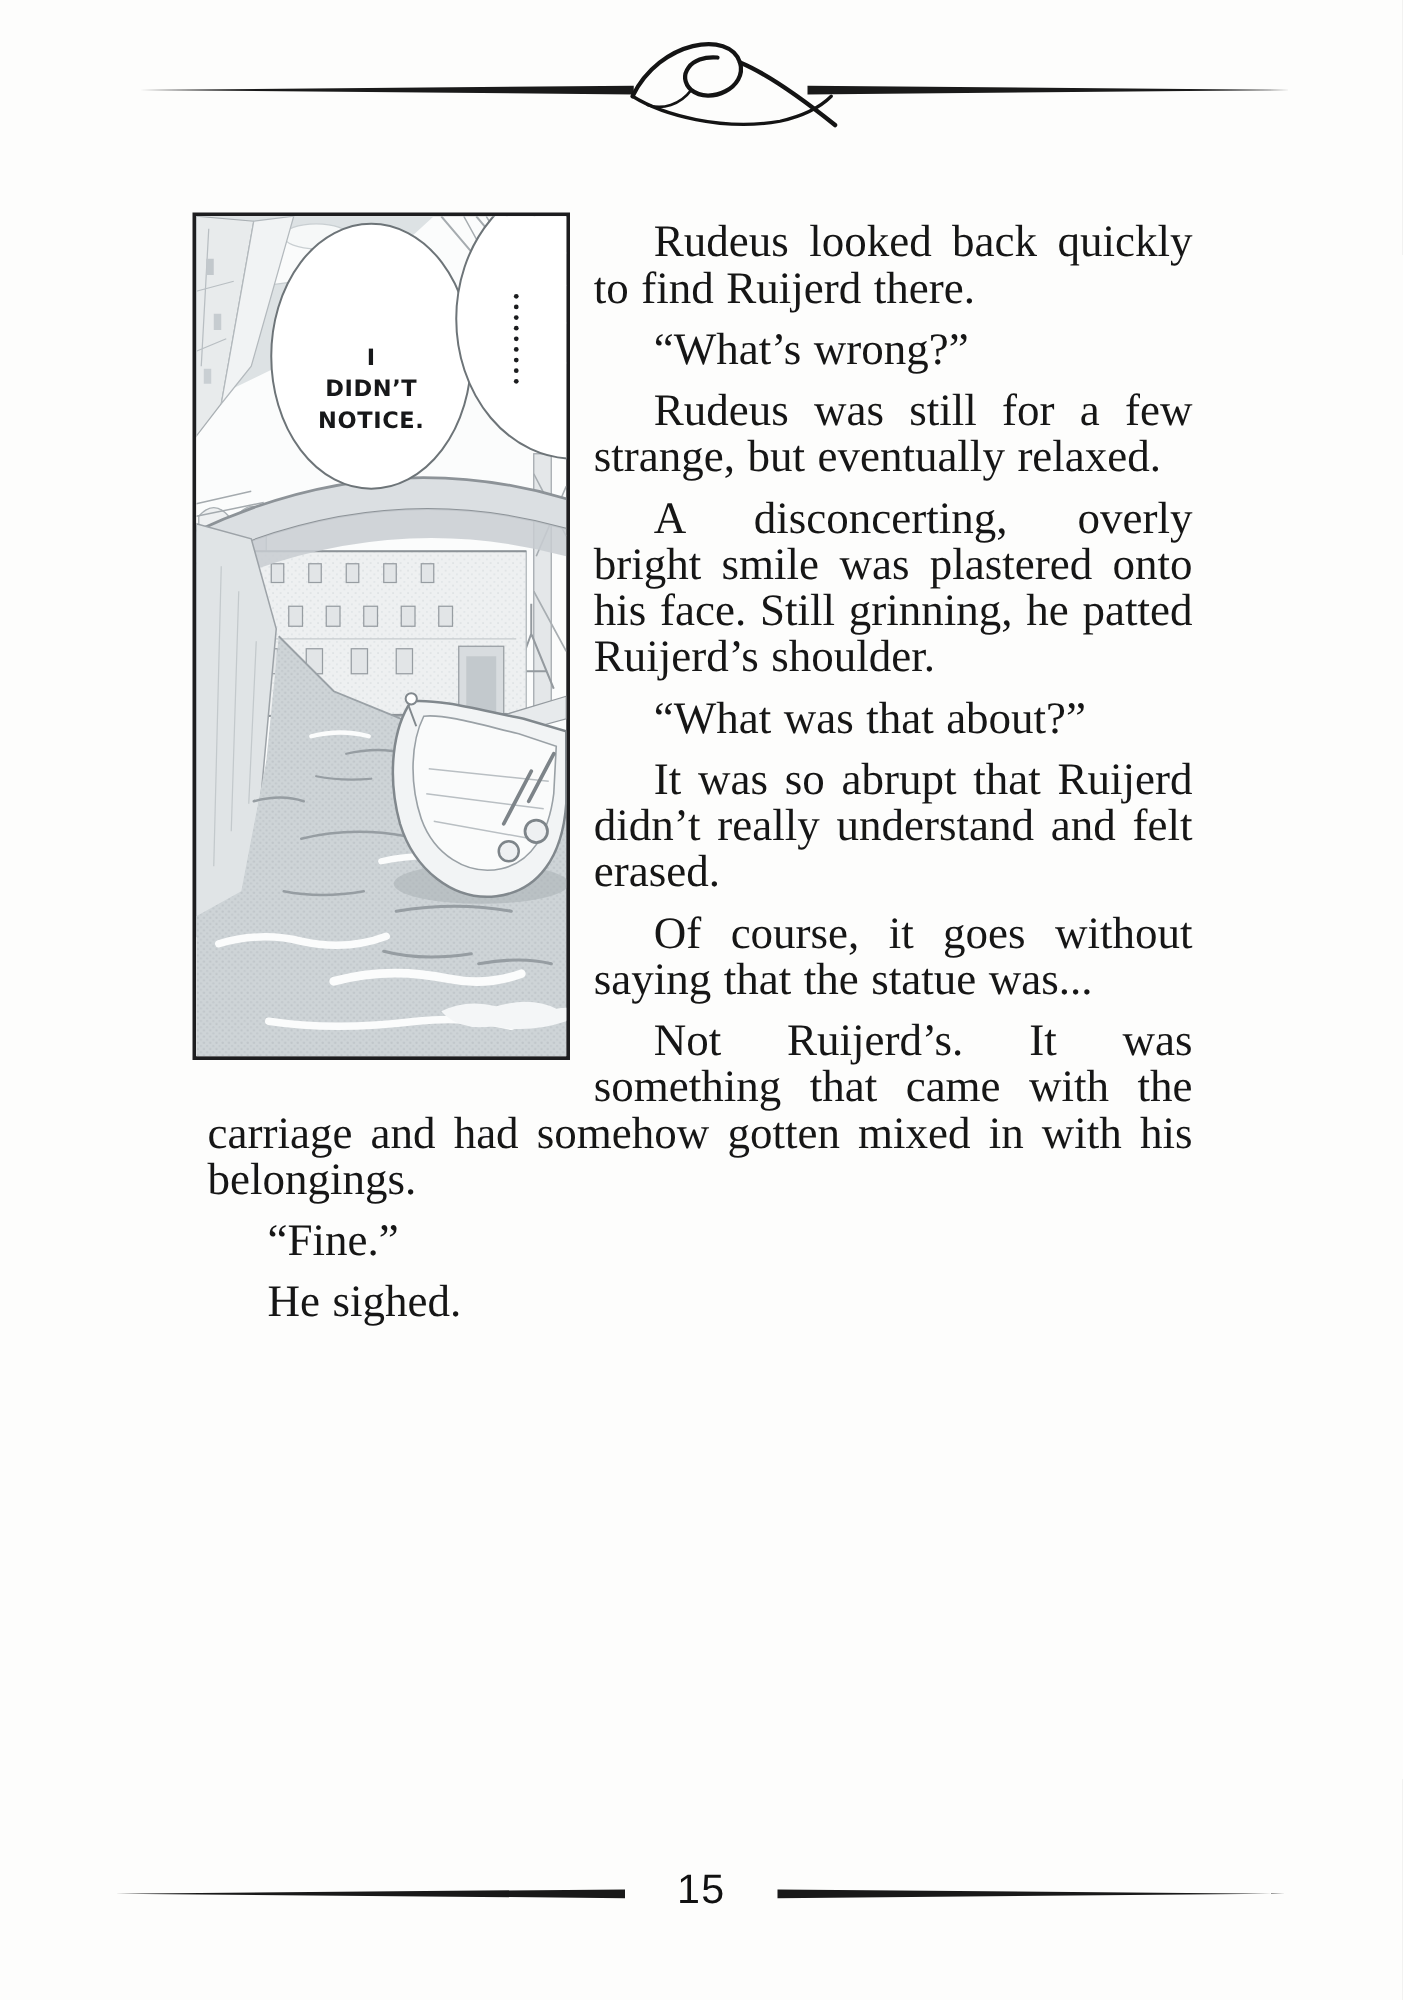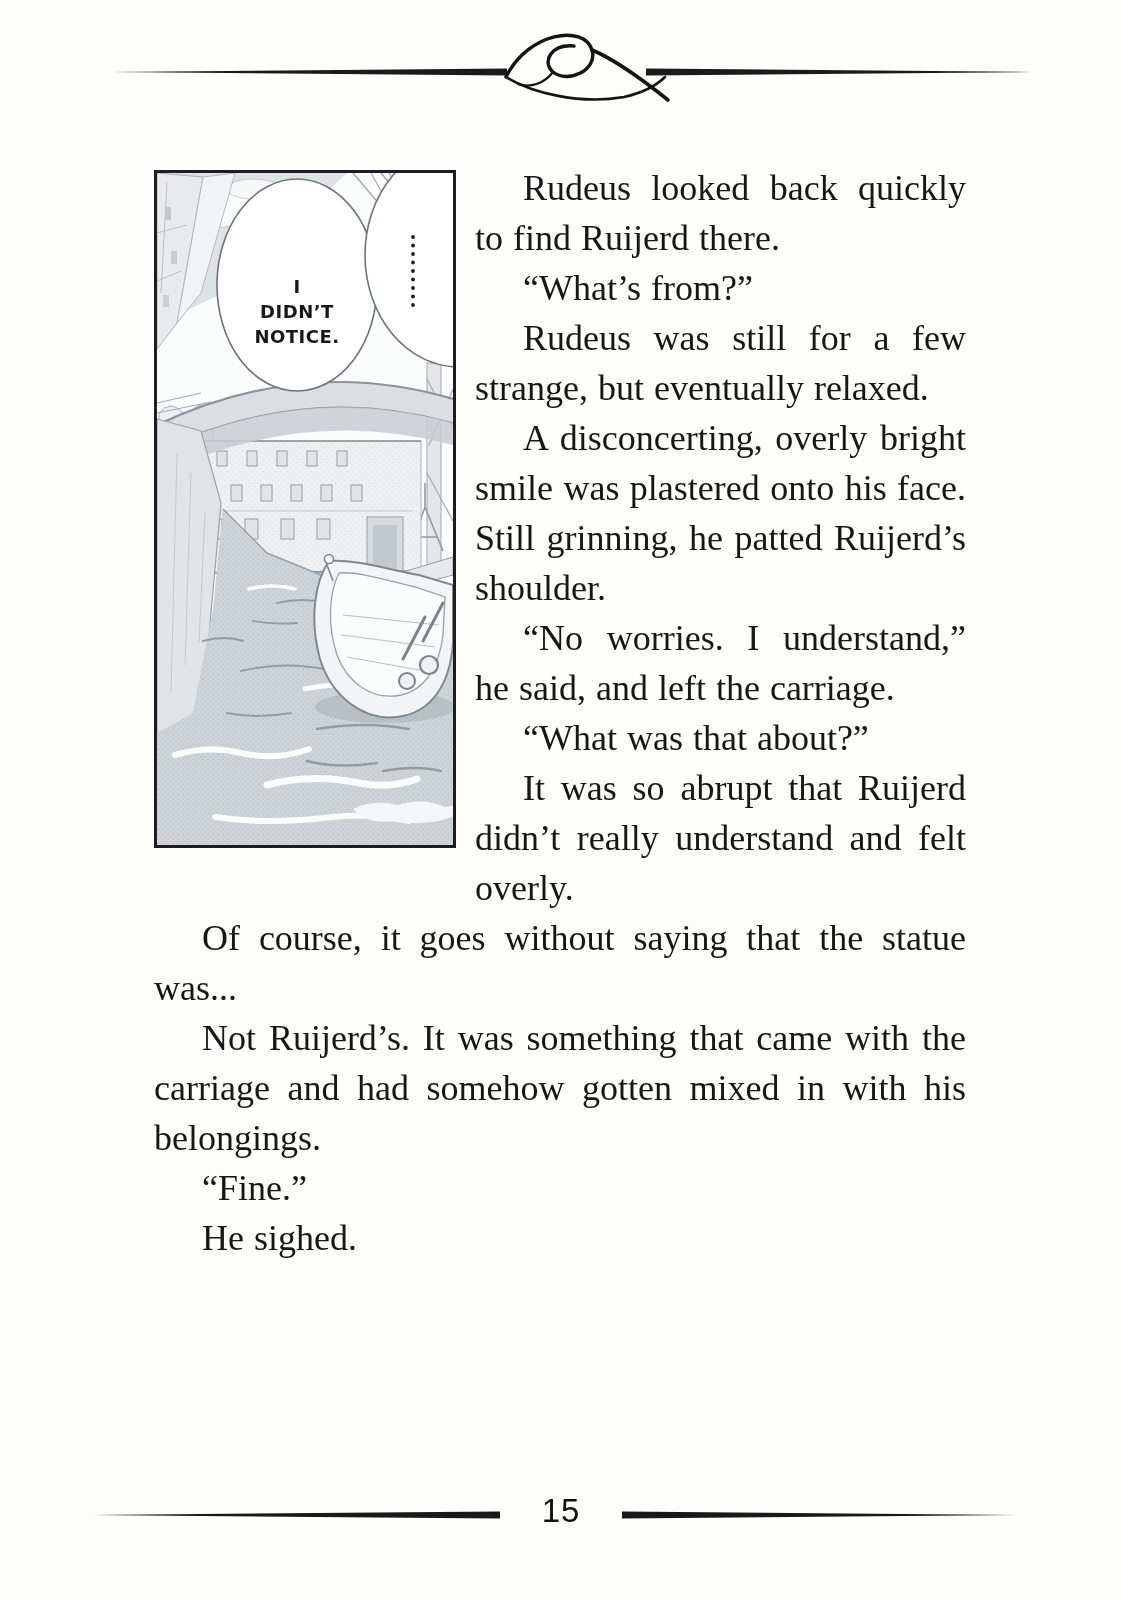--- a/index.html
+++ b/index.html
@@ -7,21 +7,21 @@
     position:relative; width:1122px; height:1600px; margin:0 auto;
     background:#fdfdfc; overflow:hidden;
     font-family:"Liberation Serif", serif; color:#161616;
   }
   .deco { position:absolute; left:0; width:1122px; display:block; }
   .header-deco { top:0; height:135px; }
   .footer-deco { top:1460px; height:110px; }
 
   .content { position:absolute; left:154px; top:163px; width:812px; }
   .content p {
-    margin:0; font-size:36px; line-height:50px;
+    margin:12px; font-size:36px; line-height:37px;
     text-align:justify; text-indent:48px; word-spacing:1px;
   }
 
   .panel {
     float:left; width:302px; height:678px; box-sizing:border-box;
     margin:7px 19px 32px 0; border:3px solid #1d1d1f;
     background:#fff; position:relative;
   }
   .panel svg.art { display:block; width:296px; height:672px; }
   .bubble-text {
@@ -180,26 +180,25 @@
             <circle cx="256" cy="123.5" r="1.9"></circle>
           <circle cx="256" cy="132" r="1.9"></circle>
         </g>
       </svg>
       <div class="bubble-text">I
 DIDN’T
 NOTICE.</div>
     </div>
 
     <p>Rudeus looked back quickly to find Ruijerd there.</p>
-    <p>“What’s from?”</p>
+    <p>“What’s wrong?”</p>
     <p>Rudeus was still for a few strange, but eventually relaxed.</p>
     <p>A disconcerting, overly bright smile was plastered onto his face. Still grinning, he patted Ruijerd’s shoulder.</p>
-    <p>“No worries. I understand,” he said, and left the carriage.</p>
     <p>“What was that about?”</p>
-    <p>It was so abrupt that Ruijerd didn’t really understand and felt overly.</p>
+    <p>It was so abrupt that Ruijerd didn’t really understand and felt erased.</p>
     <p>Of course, it goes without saying that the statue was...</p>
     <p>Not Ruijerd’s. It was something that came with the carriage and had somehow gotten mixed in with his belongings.</p>
     <p>“Fine.”</p>
     <p>He sighed.</p>
   </div>
 
   <svg class="deco footer-deco" viewBox="0 0 1122 110" xmlns="http://www.w3.org/2000/svg">
     <polygon points="92,55 500,51.5 500,58.5" fill="#191919"></polygon>
     <polygon points="622,51.5 622,58.5 1028,55" fill="#191919"></polygon>
   </svg>

